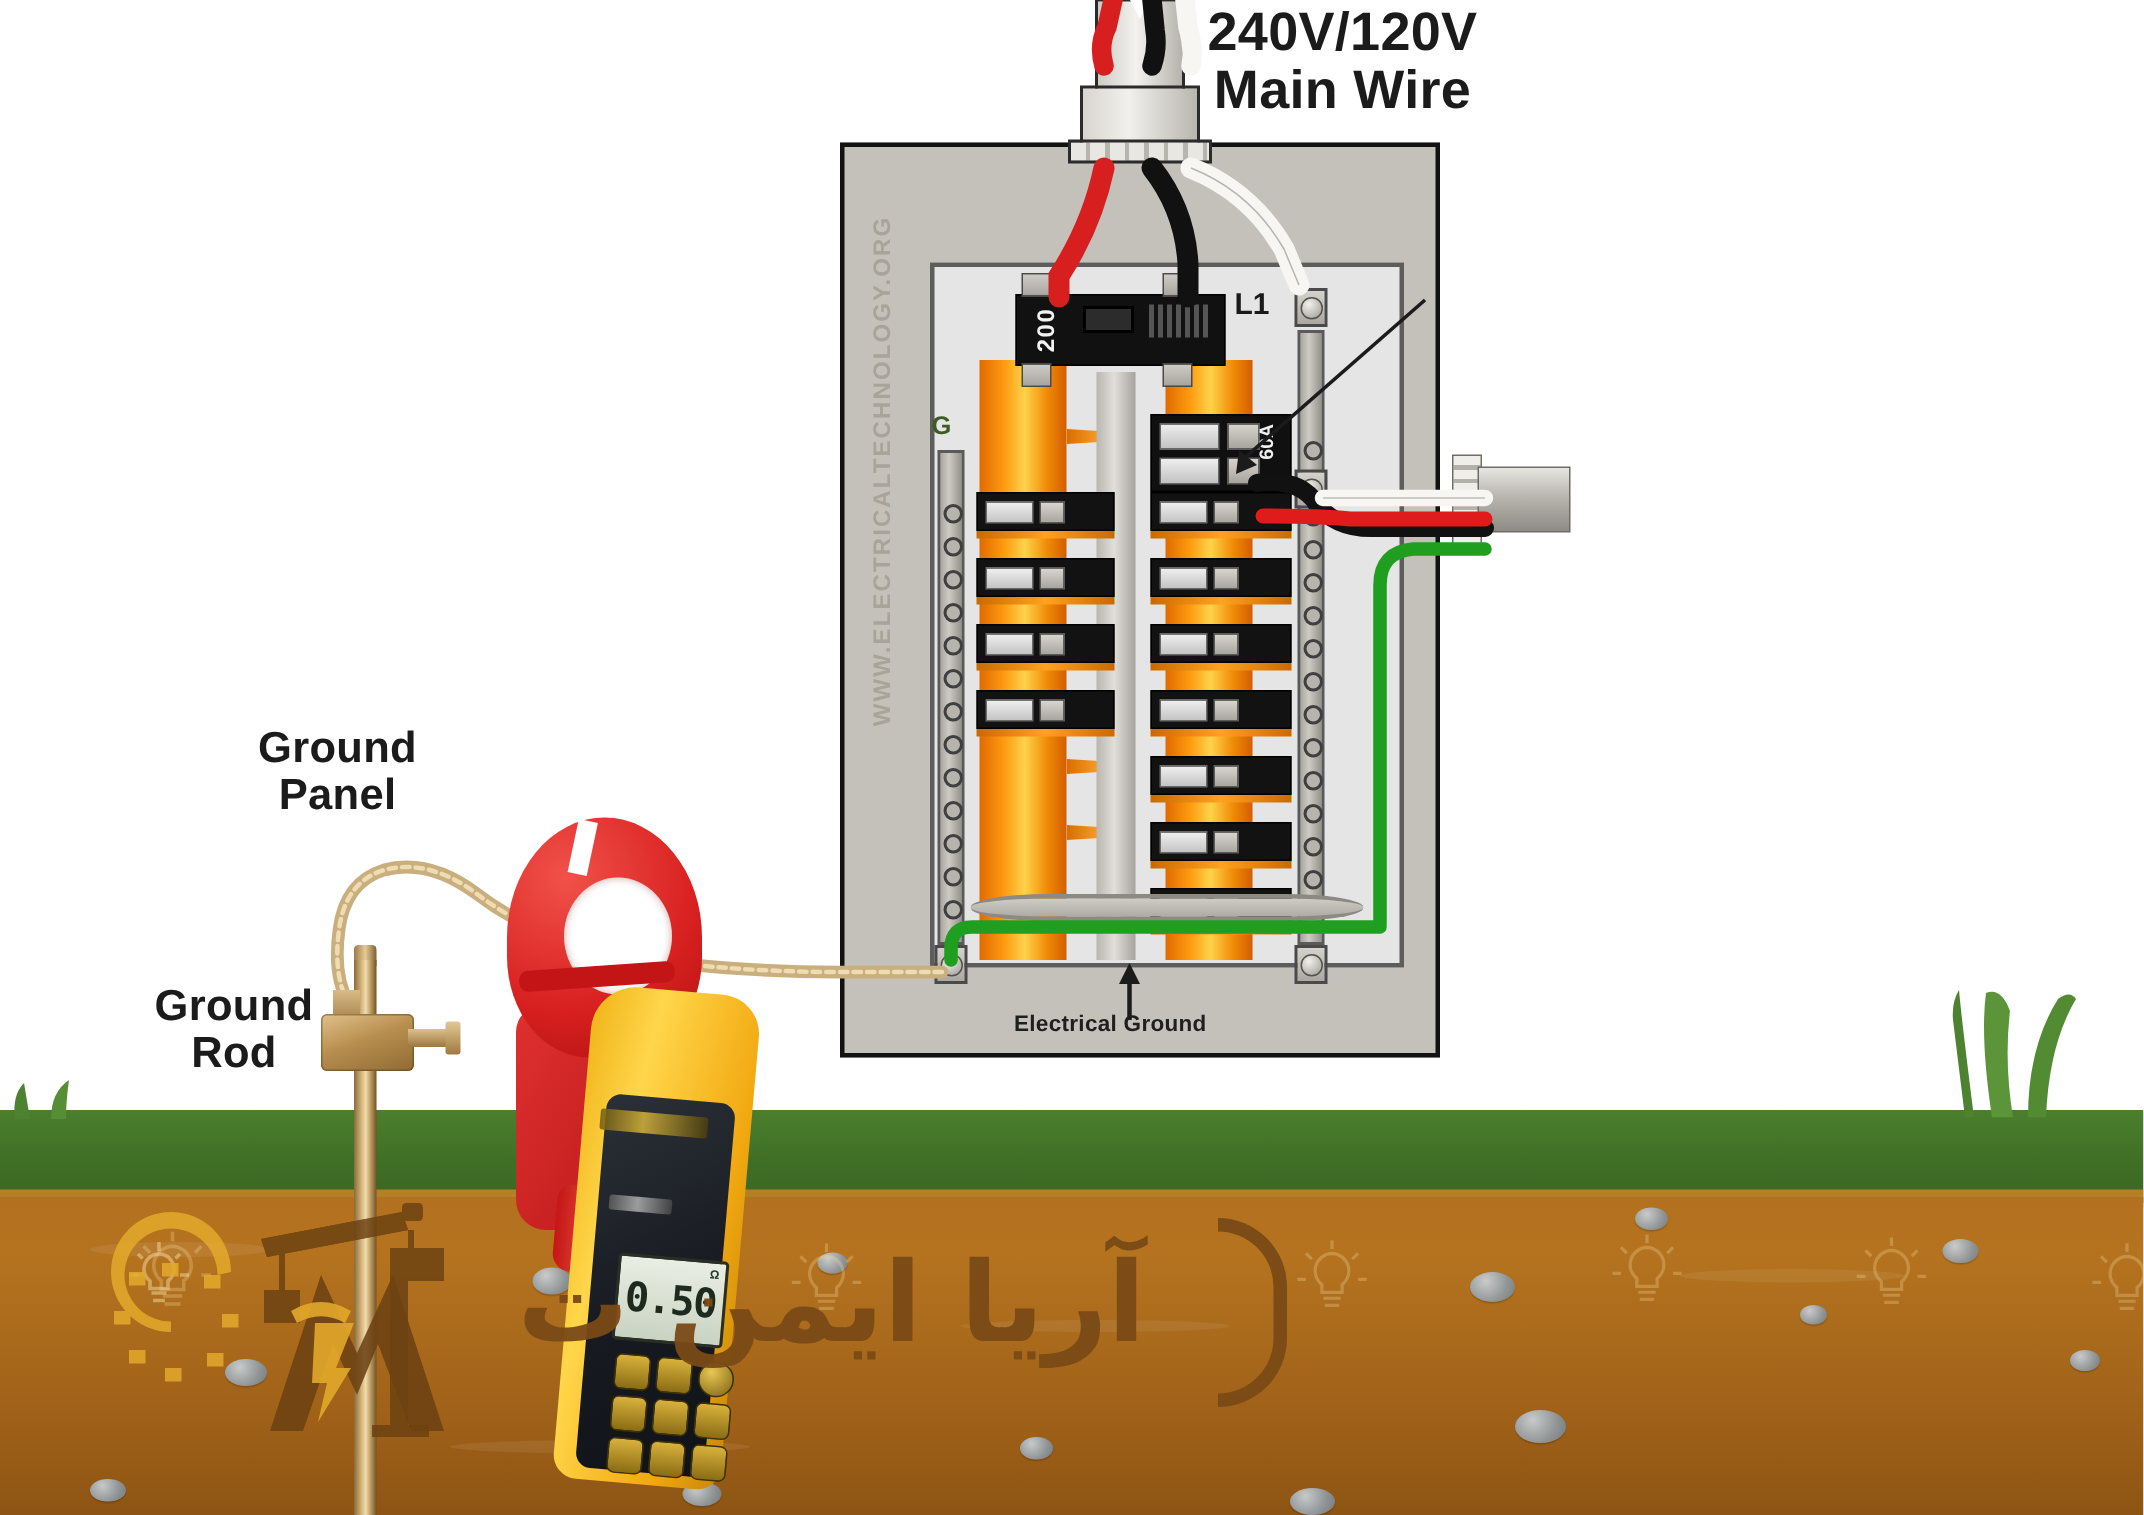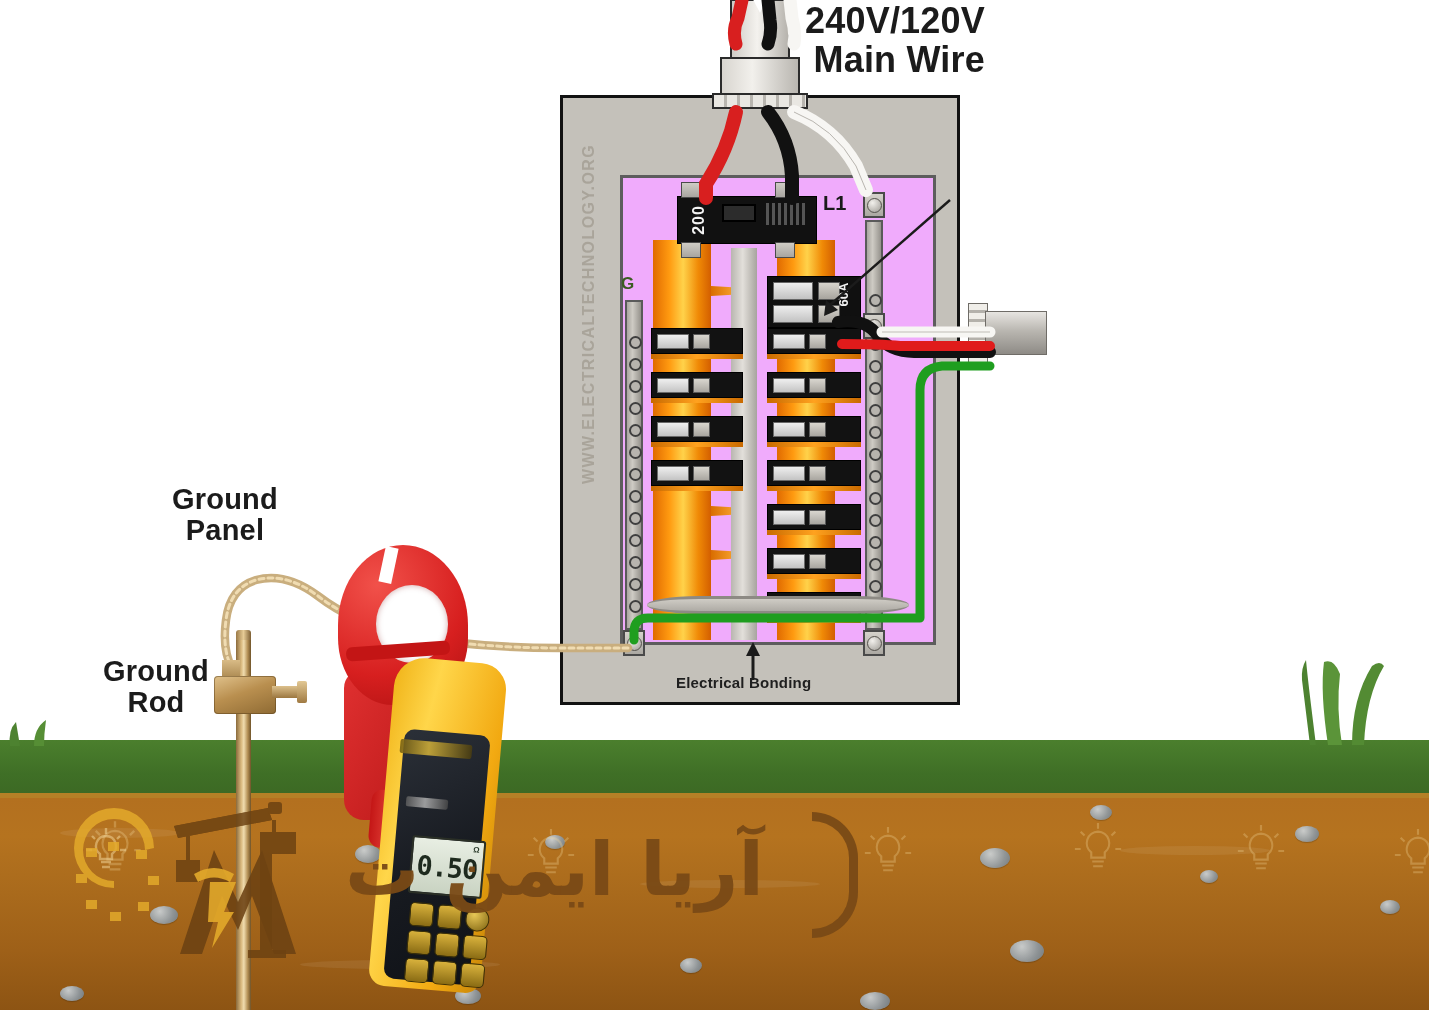--- a/index.html
+++ b/index.html
@@ -43,21 +43,21 @@
     background:#c4c1ba; border:3px solid #121212;
   }
   .panel-watermark {
     position:absolute; left:-186px; top:210px; width:430px;
     transform:rotate(-90deg); transform-origin:center;
     font-size:16px; letter-spacing:1.4px; font-weight:700;
     color:#a9a49a; white-space:nowrap; text-align:center;
   }
   .panel-inner {
     position:absolute; left:60px; top:80px; right:24px; bottom:60px;
-    background:#f0abfc; border:3px solid #5d5d5d;
+    background:#e5e5e5; border:3px solid #5d5d5d;
   }
   .service-stub {
     position:absolute; left:160px; top:-38px; width:80px; height:42px;
     background:linear-gradient(90deg,#d8d5cf,#f2f0ec 40%,#b9b6b0);
     border:2px solid #2b2b2b;
   }
   .service-collar {
     position:absolute; left:152px; top:-2px; width:96px; height:16px;
     background:repeating-linear-gradient(90deg,#e9e7e2 0 10px,#b8b5af 10px 13px);
     border:2px solid #2b2b2b;
@@ -170,21 +170,21 @@
   }
 
   
   #wires { position:absolute; inset:0; pointer-events:none; }
 
   
   .lbl {
     position:absolute; font-weight:700; color:#1b1b1b; line-height:1.08;
     text-align:center; letter-spacing:.2px;
   }
-  .lbl-main { font-size:36px; left:805px; top:2px; text-align:right; }
+  .lbl-main { font-size:36px; left:805px; top:2px; text-align:center; }
   .lbl-gw   { font-size:29px; left:160px; top:484px; width:130px; }
   .lbl-gr   { font-size:29px; left:96px;  top:656px; width:120px; }
 
   
   .rod-shaft {
     position:absolute; left:236px; top:640px; width:15px; height:370px;
     background:linear-gradient(90deg,#8a6a3c,#d9b97e 35%,#f0dcae 52%,#b38f54 78%,#6f5329);
   }
   .rod-top {
     position:absolute; left:236px; top:630px; width:15px; height:14px;
@@ -559,21 +559,21 @@
       </div>
 
       <div class="bond-strap"></div>
     </div>
   </div>
 
   <svg class="bond-arrow" style="left:742px; top:640px;" width="22" height="40">
     <line x1="11" y1="40" x2="11" y2="12" stroke="#1b1b1b" stroke-width="3"></line>
     <path d="M11 2 L18 16 L4 16 Z" fill="#1b1b1b"></path>
   </svg>
-  <div class="bond-label" style="left:676px; top:674px;">Electrical Bonding</div>
+  <div class="bond-label" style="left:676px; top:674px;">Electrical Ground</div>
 
   <div class="conduit-ring"></div>
   <div class="conduit-body"></div>
 
   <svg id="wires" width="1429" height="1010">
 
     <path d="M742 0 L738 18 Q732 30 736 44" stroke="#d81f1f" stroke-width="13" fill="none" stroke-linecap="round"></path>
     <path d="M768 0 L770 20 Q772 32 768 44" stroke="#111" stroke-width="13" fill="none" stroke-linecap="round"></path>
     <path d="M790 0 L792 18 Q796 32 794 44" stroke="#f7f6f3" stroke-width="13" fill="none" stroke-linecap="round" stroke-opacity="1"></path>
 

